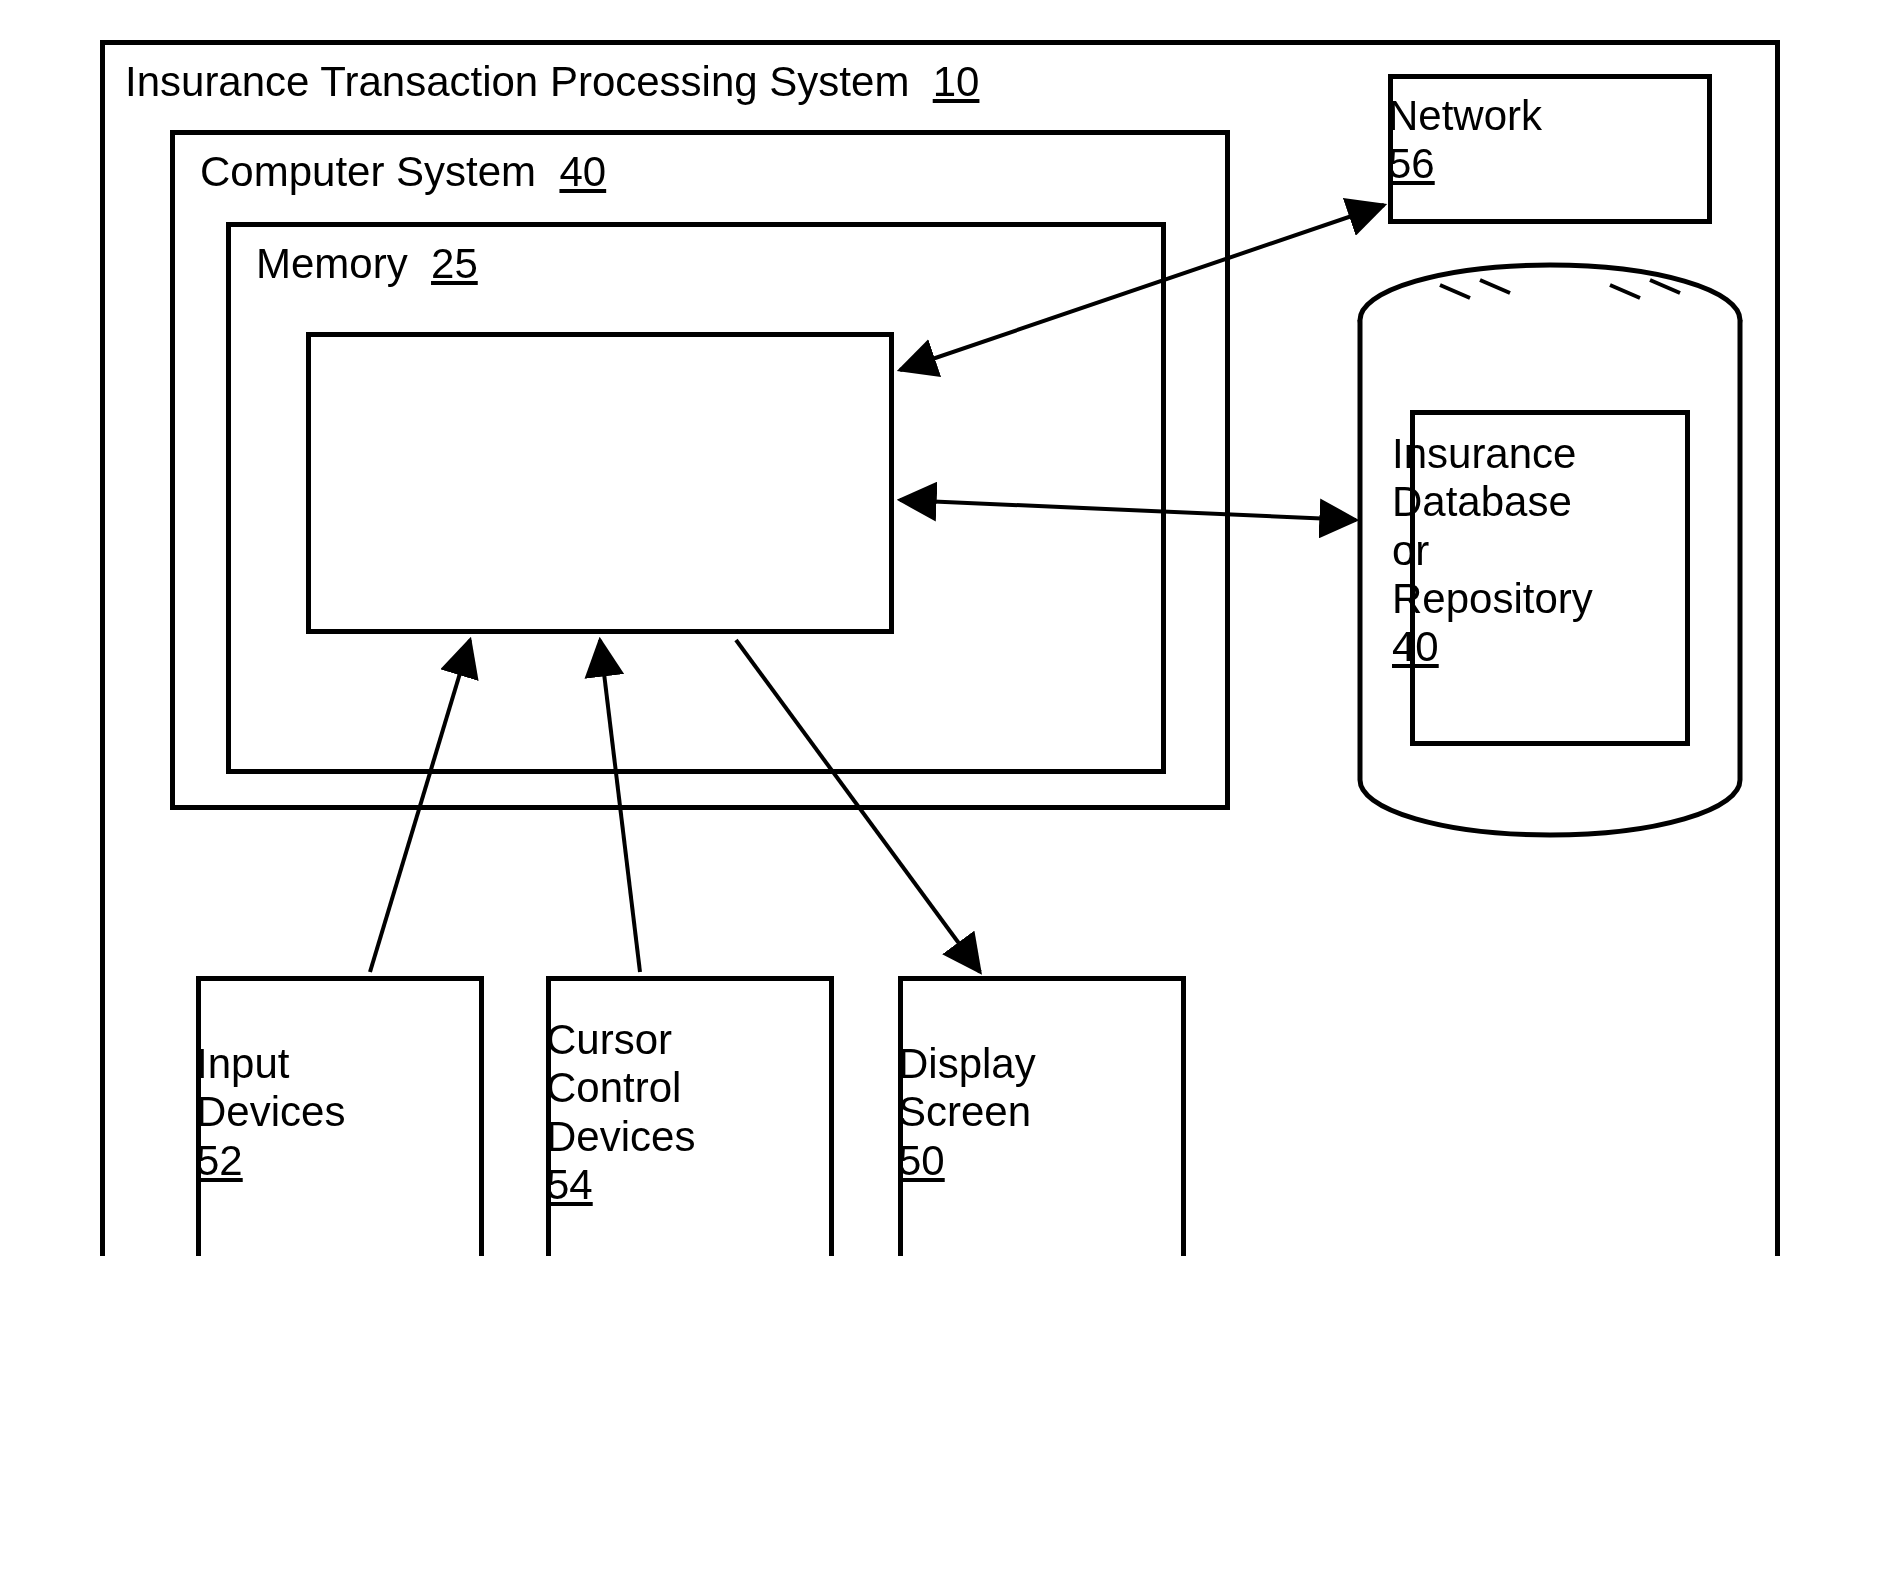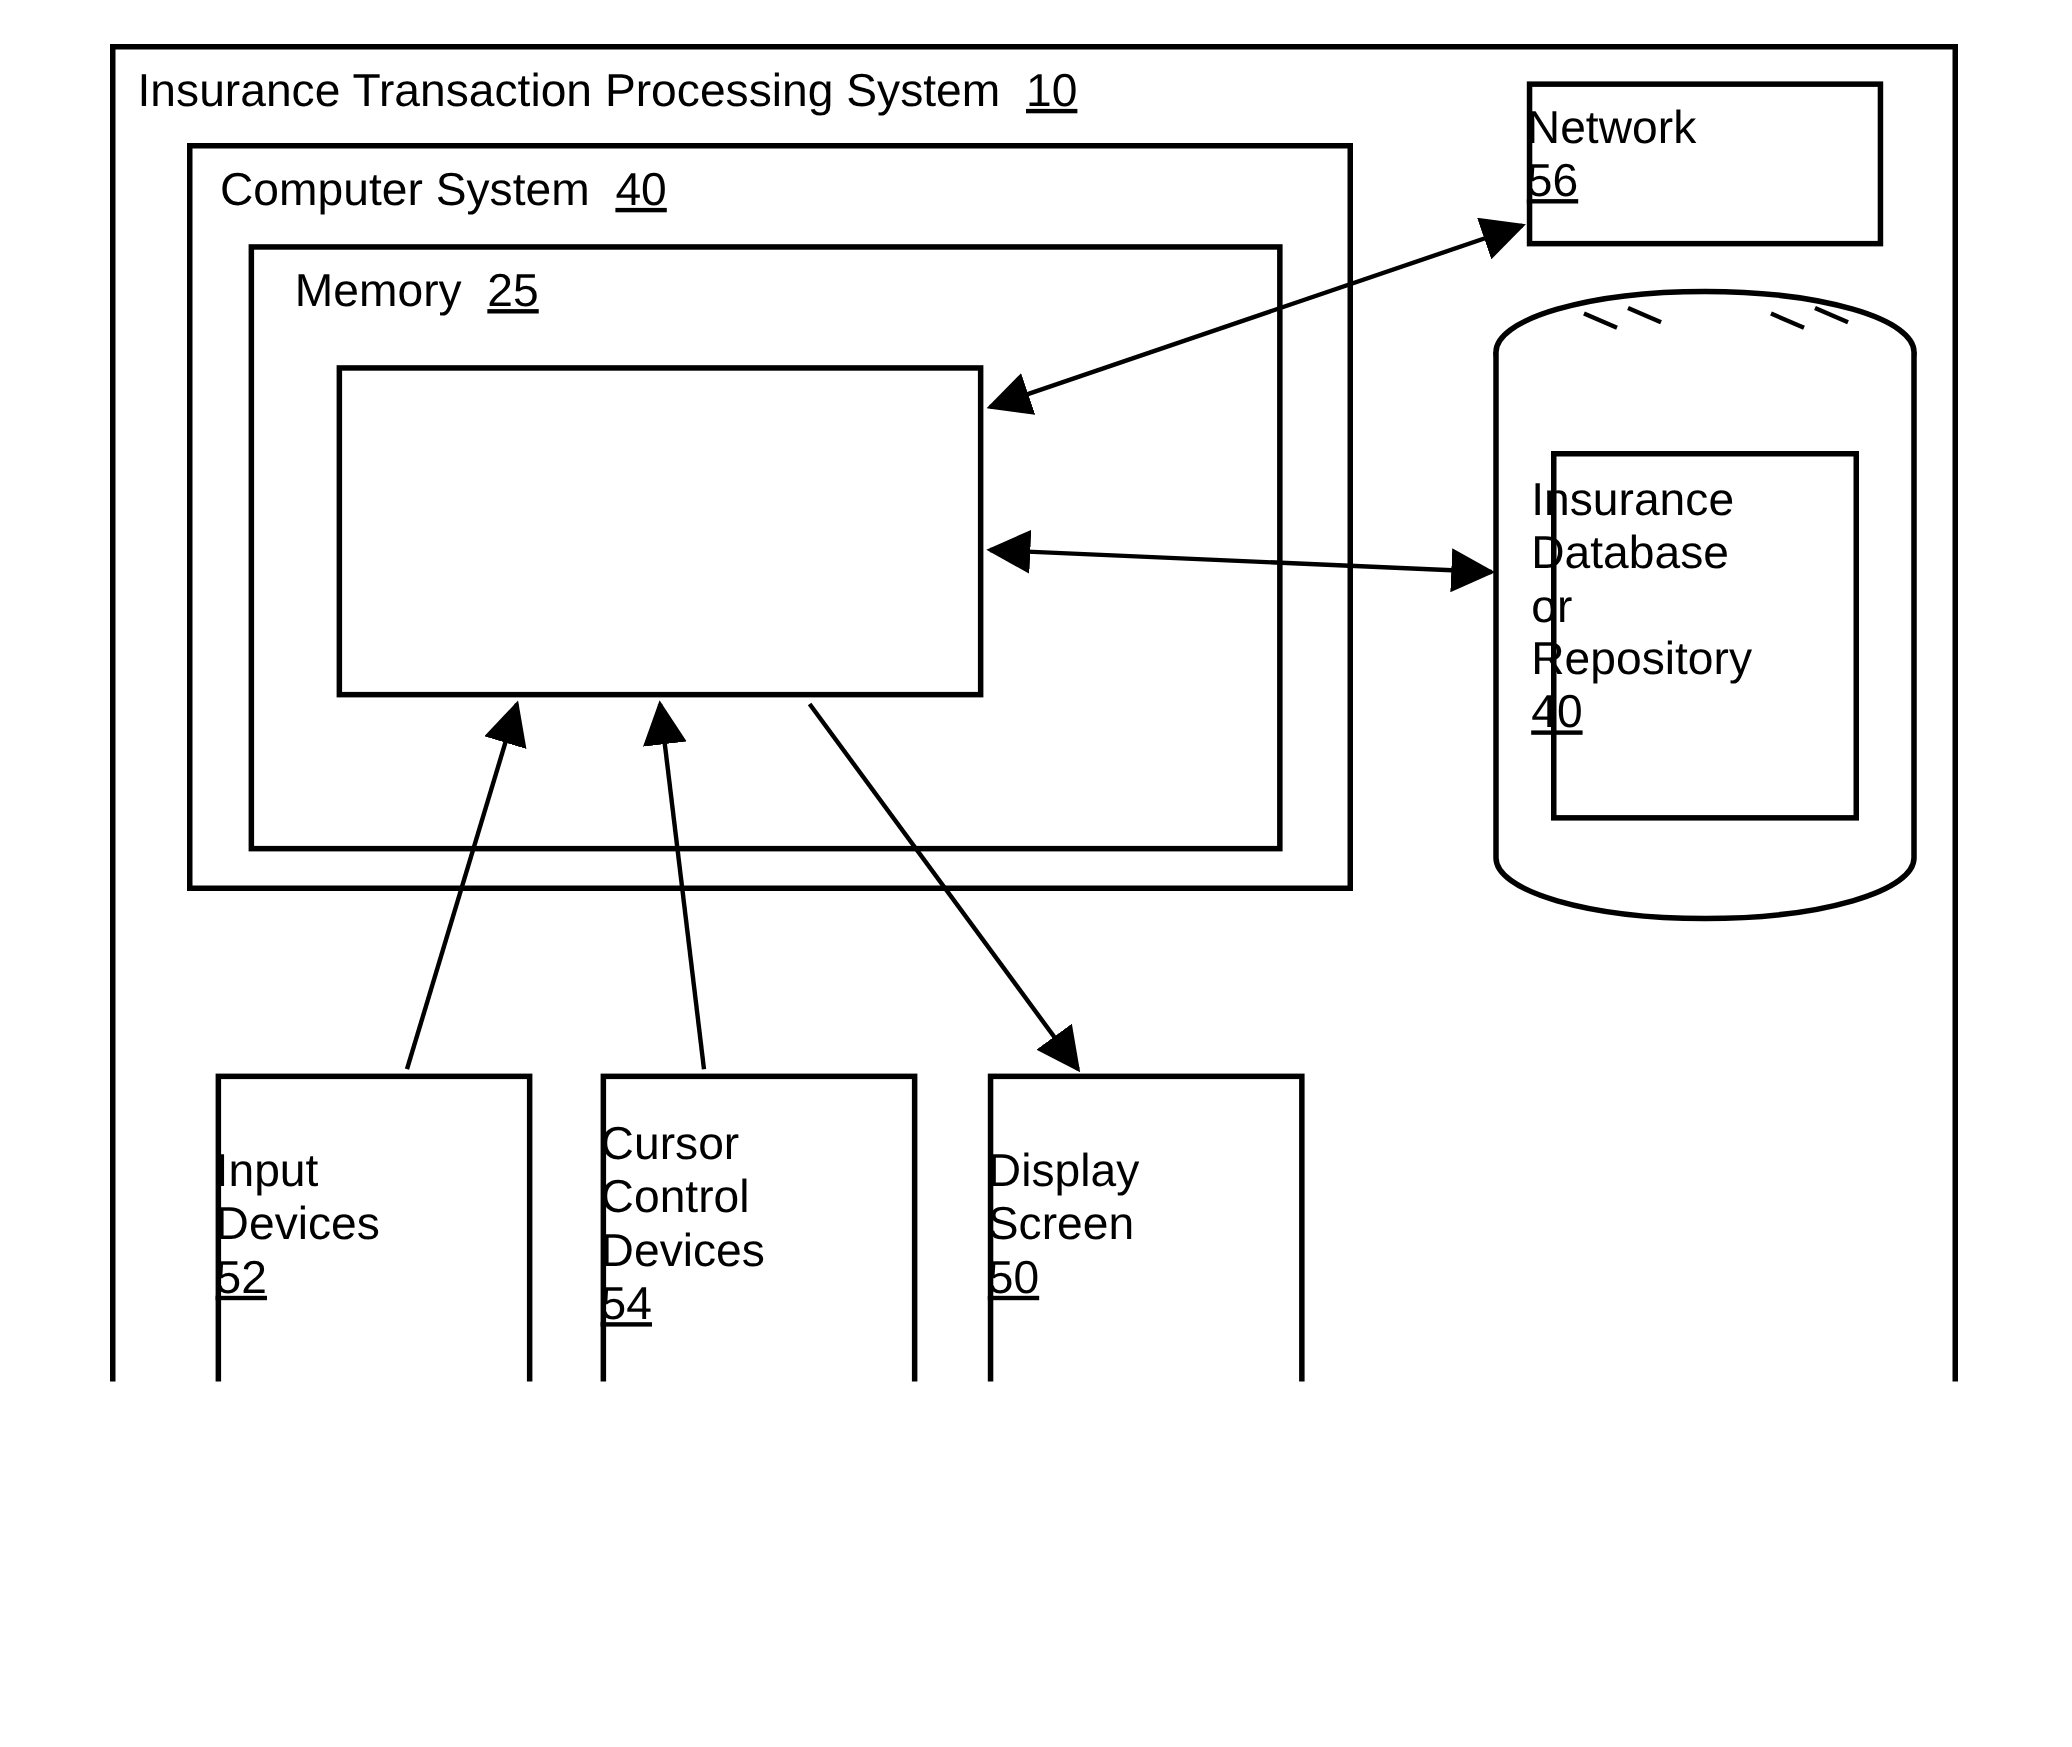--- a/index.html
+++ b/index.html
@@ -61,21 +61,21 @@
     <span class="num">10</span>
   </div>
 
   <div class="box" style="left:170px; top:130px; width:1060px; height:680px;"></div>
   <div class="label" style="left:200px; top:148px;">
     <span>Computer System</span>&nbsp;
     <span class="num">40</span>
   </div>
 
   <div class="box" style="left:226px; top:222px; width:940px; height:552px;"></div>
-  <div class="label" style="left:268px; top:240px;">
+  <div class="label" style="left:256px; top:240px;">
     <span>Memory</span>&nbsp;
     <span class="num">25</span>
   </div>
 
   <div class="box" style="left:306px; top:332px; width:588px; height:302px;"></div>
 
   <div class="box" style="left:1388px; top:74px; width:324px; height:150px;"></div>
   <div class="label center" style="left:1388px; top:92px; width:324px;">
     <span>Network</span><br>
     <span class="num">56</span>

